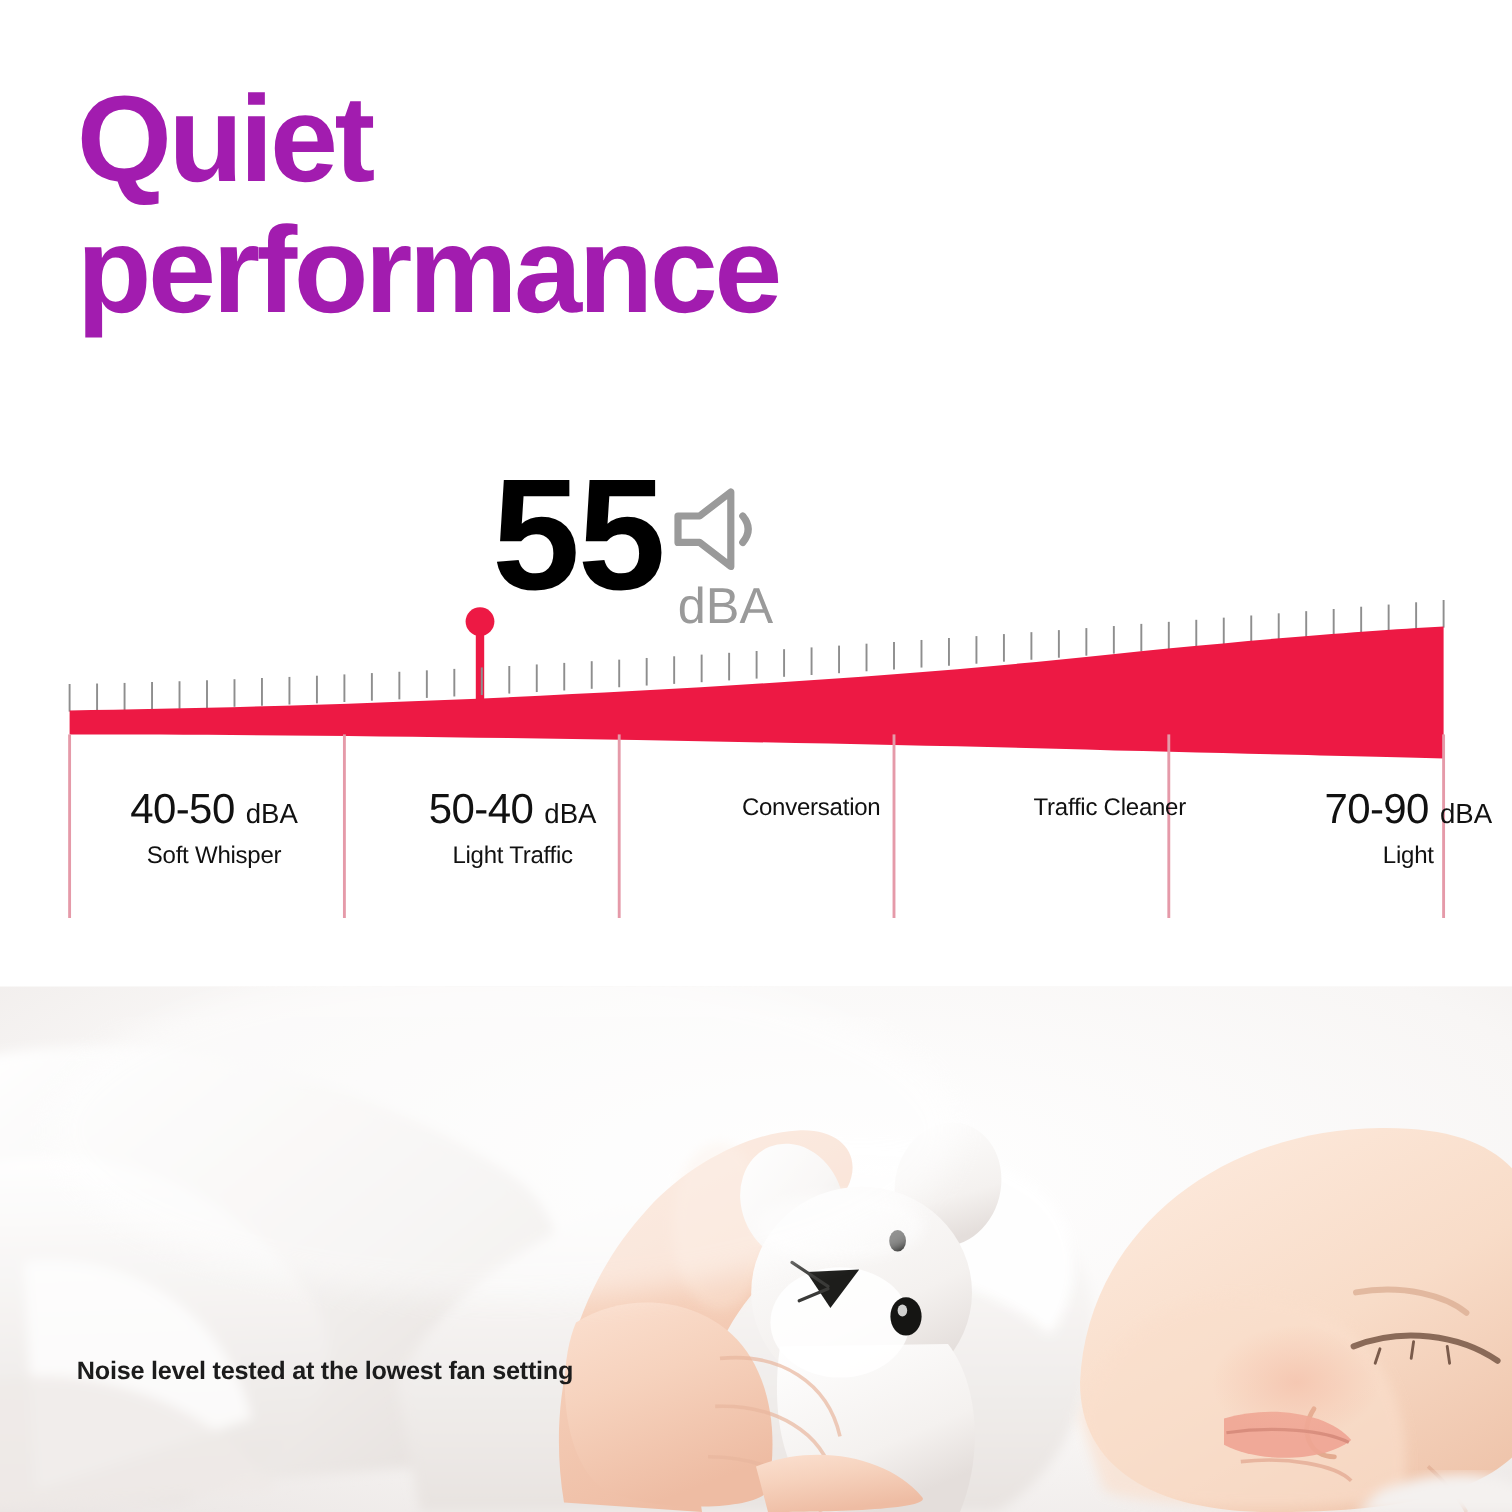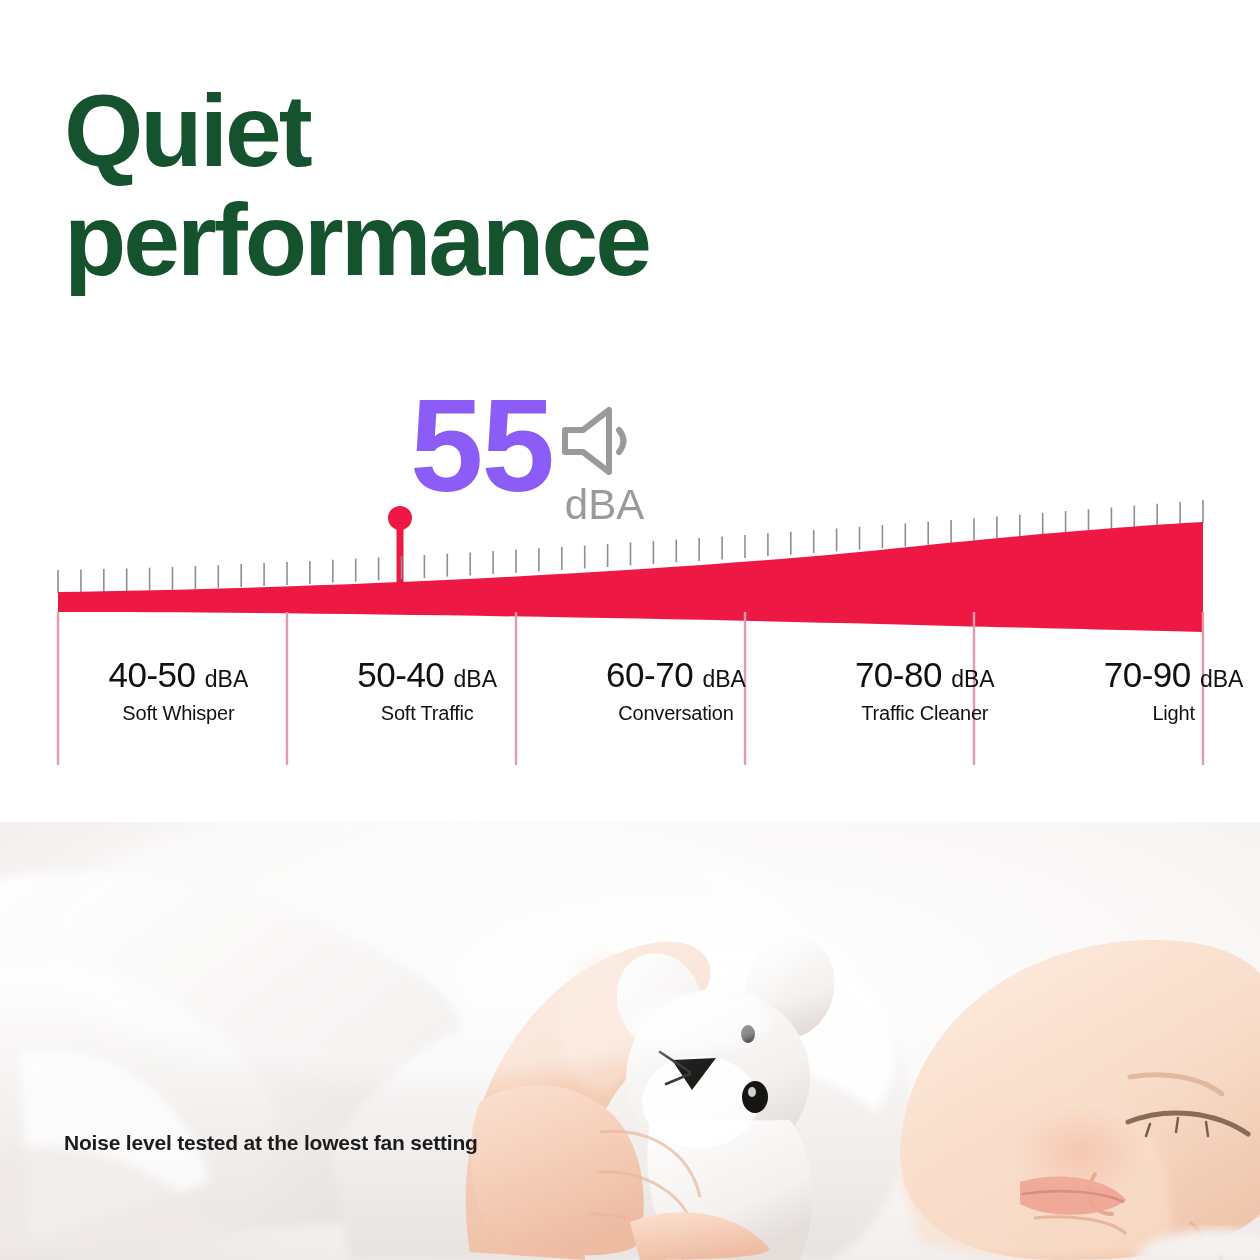--- a/index.html
+++ b/index.html
@@ -7,43 +7,43 @@
     width:1260px;height:1260px;
     background:#ffffff;
     font-family:"Liberation Sans", sans-serif;
     overflow:hidden;
     position:relative;
   }
 
   
   #headline{
     position:absolute;
-    left:64px; top:77px;
+    left:64px; top:62px;
     width:900px;
     font-size:102px;
     font-weight:bold;
     line-height:1.07;
     letter-spacing:-3px;
-    color:#14532d;
+    color:#a21caf;
     white-space:pre-line;
   }
 
   
   #readout{
     position:absolute;
     left:410px; top:388px;
     display:flex;
     align-items:flex-start;
   }
   #readout-value{
     font-size:132px;
     font-weight:bold;
     line-height:0.88;
     letter-spacing:-2px;
-    color:#8b5cf6;
+    color:#000000;
   }
   #readout-right{
     display:flex;
     flex-direction:column;
     align-items:flex-start;
     margin-left:6px;
     padding-top:16px;
   }
   #speaker-icon{display:block;}
   #readout-unit{
@@ -214,30 +214,28 @@
 
 <div id="segments">
 
   <div class="segment">
     <div class="seg-range"><span>40-50</span> <span class="unit">dBA</span></div>
     <div class="seg-name">Soft Whisper</div>
   </div>
 
   <div class="segment">
     <div class="seg-range"><span>50-40</span> <span class="unit">dBA</span></div>
-    <div class="seg-name">Soft Traffic</div>
-  </div>
-
-  <div class="segment">
-    <div class="seg-range"><span>60-70</span> <span class="unit">dBA</span></div>
+    <div class="seg-name">Light Traffic</div>
+  </div>
+
+  <div class="segment">
     <div class="seg-name">Conversation</div>
   </div>
 
   <div class="segment">
-    <div class="seg-range"><span>70-80</span> <span class="unit">dBA</span></div>
     <div class="seg-name">Traffic Cleaner</div>
   </div>
 
   <div class="segment">
     <div class="seg-range"><span>70-90</span> <span class="unit">dBA</span></div>
     <div class="seg-name">Light</div>
   </div>
 
 </div>
 

